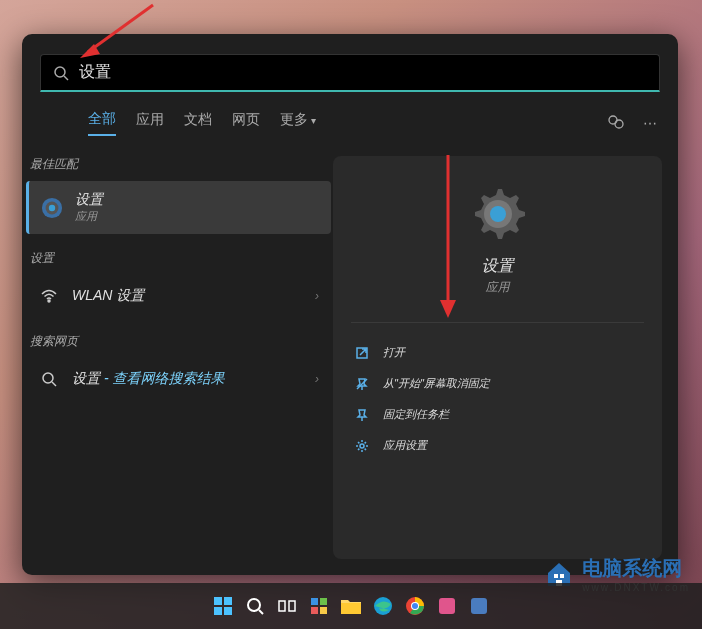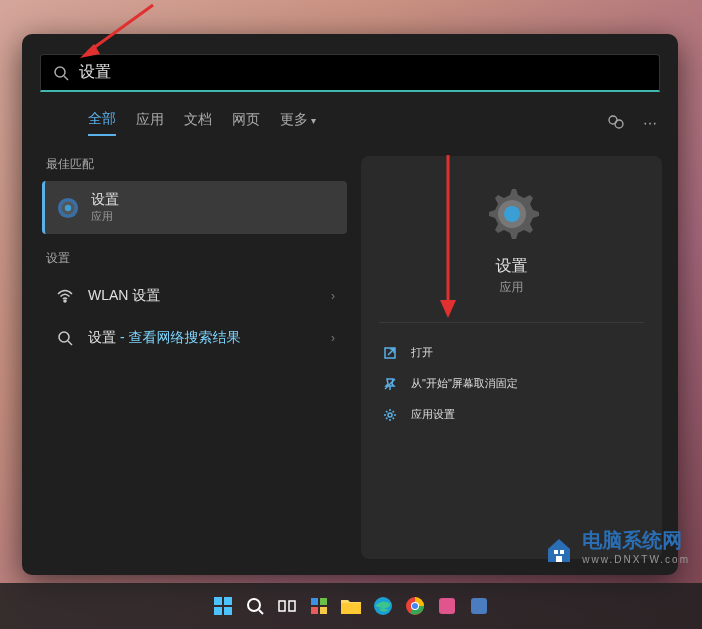--- a/index.html
+++ b/index.html
@@ -31,21 +31,21 @@
     }
     .tabs-row {
       display: flex; align-items: center; margin: 18px 18px 0 18px;
       gap: 20px; font-size: 14px; color: #aaa;
     }
     .tab { cursor: pointer; padding-bottom: 6px; }
     .tab.active { color: #5ab0e8; border-bottom: 2px solid #5ab0e8; margin-left: 48px; }
     .tab-caret { font-size: 10px; margin-left: 3px; }
     .tabs-right { margin-left: auto; display: flex; gap: 14px; align-items: center; }
     .icon-btn { color: #aaa; cursor: pointer; width: 20px; text-align: center; }
-    .content-row { display: flex; flex: 1; margin: 20px 16px 16px 20px; gap: 14px; overflow: hidden; }
+    .content-row { display: flex; flex: 1; margin: 20px 16px 16px 4px; gap: 2px; overflow: hidden; font-style: italic; }
     .left-col { flex: 0 0 305px; }
     .right-col {
       flex: 1; background: #2a2a2a; border-radius: 8px;
       display: flex; flex-direction: column; padding: 20px 0;
     }
     .section-label { font-size: 12px; color: #aaa; margin: 0 4px 8px 4px; }
     .result-item {
       display: flex; align-items: center; padding: 10px 12px;
       border-radius: 4px; cursor: pointer;
     }
@@ -66,22 +66,22 @@
       border-radius: 4px; cursor: pointer; font-size: 11px; color: #ddd;
     }
     .action-icon { width: 18px; margin-right: 12px; color: #5ab0e8; display: flex; align-items: center; justify-content: center;}
     .taskbar {
       position: absolute; bottom: 0; left: 0; right: 0;
       height: 46px; background: rgba(30,30,30,0.85);
       display: flex; align-items: center; justify-content: center; gap: 6px;
     }
     .tb-icon { width: 26px; height: 26px; border-radius: 4px; cursor: pointer; display: flex; align-items: center; justify-content: center;}
     .watermark {
-      position: absolute; bottom: 64px; right: 12px;
-      display: flex; align-items: flex-end; gap: 8px;
+      position: absolute; bottom: 36px; right: 12px;
+      display: flex; align-items: center; gap: 8px;
       color: #2a6fb5; font-weight: bold;
     }
     .wm-house { width: 30px; height: 30px; }
     .wm-text { font-size: 20px; }
     .wm-url { font-size: 10px; color: #999; letter-spacing: 2px; display: block; font-weight: normal; }
     .arrow { position: absolute; pointer-events: none; }
     .arrow1 { top: 0; left: 78px; width: 80px; height: 60px; }
     .arrow2 { top: 150px; left: 428px; width: 40px; height: 170px; }
   </style>
 </head>
@@ -139,20 +139,21 @@
               <path d="M7 12 Q9 10 11 12"></path>
               <circle cx="9" cy="14" r="1" fill="#ccc"></circle>
             </svg>
         </div>
         <div class="result-text">
           <span class="result-title">WLAN 设置</span>
         </div>
         <span class="chevron">›</span>
       </div>
 
+      <div class="section-label" style="margin-top:16px">搜索网页</div>
       <div class="result-item">
         <div class="result-icon">
           <svg width="16" height="16" viewBox="0 0 16 16" fill="none" stroke="#ccc" stroke-width="1.5">
               <circle cx="7" cy="7" r="5"></circle>
               <line x1="11" y1="11" x2="15" y2="15"></line>
             </svg>
         </div>
         <div class="result-text">
           <span class="result-title"><span>设置</span><span style="color:#7dd3fc"> - 查看网络搜索结果</span></span>
         </div>
@@ -182,20 +183,28 @@
           <span>打开</span>
         </div>
         <div class="action-item">
           <span class="action-icon">
               <svg width="14" height="14" viewBox="0 0 14 14" fill="none" stroke="#5ab0e8" stroke-width="1.5">
                 <path d="M4 2 h6 l-1 5 l2 2 h-8 l2-2 z M7 9 v4"></path>
                 <line x1="2" y1="12" x2="12" y2="2"></line>
               </svg>
             </span>
           <span>从"开始"屏幕取消固定</span>
+        </div>
+        <div class="action-item">
+          <span class="action-icon">
+              <svg width="14" height="14" viewBox="0 0 14 14" fill="none" stroke="#5ab0e8" stroke-width="1.5">
+                <path d="M4 2 h6 l-1 5 l2 2 h-8 l2-2 z M7 9 v4"></path>
+              </svg>
+            </span>
+          <span>固定到任务栏</span>
         </div>
         <div class="action-item">
           <span class="action-icon">
               <svg width="14" height="14" viewBox="0 0 14 14" fill="none" stroke="#5ab0e8" stroke-width="1.5">
                 <circle cx="7" cy="7" r="2"></circle>
                 <path d="M7 1 v2 M7 11 v2 M1 7 h2 M11 7 h2 M3 3 l1.4 1.4 M9.6 9.6 L11 11 M11 3 l-1.4 1.4 M4.4 9.6 L3 11"></path>
               </svg>
             </span>
           <span>应用设置</span>
         </div>

